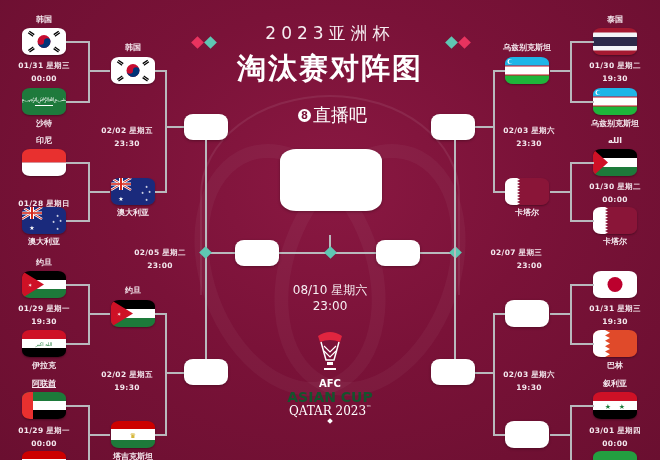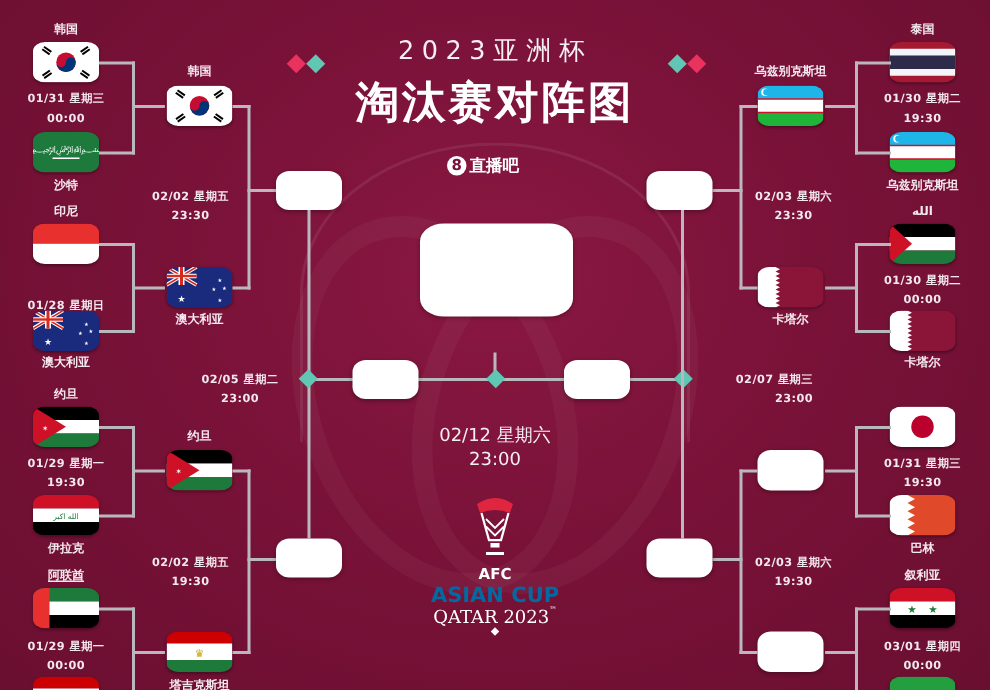--- a/index.html
+++ b/index.html
@@ -25,21 +25,21 @@
 <body>
 
 <div class="bgswoosh" style="left:200px; top:140px; width:180px; height:260px; transform: rotate(-20deg);"></div>
 <div class="bgswoosh" style="left:280px; top:140px; width:180px; height:260px; transform: rotate(20deg);"></div>
 <div class="abs" style="left:200px; top:95px; width:260px; height:200px; border:2px solid rgba(255,255,255,0.08); border-radius:50% 50% 0 0; border-bottom:none;"></div>
 
 <div class="abs" style="left:0; width:660px; top:22px; text-align:center; font-size:17px; letter-spacing:5px; color:#f6eef2;">2023亚洲杯</div>
 <div class="abs" style="left:0; width:660px; top:49px; text-align:center; font-size:29px; font-weight:bold; letter-spacing:2px; color:#fff;">淘汰赛对阵图</div>
 <div class="abs" style="left:298px; top:103px; display:flex; align-items:center; gap:2px;">
   <span style="display:inline-block; width:13px; height:13px; border-radius:50%; background:#fff; color:#7a1238; font-size:10px; font-weight:bold; text-align:center; line-height:13px;">8</span>
-  <span style="font-size:11px; font-weight:bold;">直播吧</span>
+  <span style="font-size:18px; font-weight:normal;">直播吧</span>
 </div>
 <div class="deco" style="left:193px; top:38px; background:#e8335f;"></div>
 <div class="deco" style="left:206px; top:38px; background:#5fc7b3;"></div>
 <div class="deco" style="left:447px; top:38px; background:#5fc7b3;"></div>
 <div class="deco" style="left:460px; top:38px; background:#e8335f;"></div>
 
 <div class="txt" style="left:22px; width:44px; top:16px;">韩国</div>
 <div class="flag" style="left:22px; top:28px;">
   <svg viewBox="0 0 44 27">
       <rect width="44" height="27" fill="#fff"></rect>
@@ -249,35 +249,35 @@
 <div class="line" style="left:206px; top:252px; width:250px; height:2px;"></div>
 <div class="line" style="left:329px; top:235px; width:2px; height:18px;"></div>
 <div class="diamond" style="left:201px; top:248px;"></div>
 <div class="diamond" style="left:326px; top:248px;"></div>
 <div class="diamond" style="left:451px; top:248px;"></div>
 <div class="box" style="left:235px; top:240px; width:44px; height:26px;"></div>
 <div class="box" style="left:376px; top:240px; width:44px; height:26px;"></div>
 <div class="box" style="left:280px; top:149px; width:102px; height:62px; border-radius:16px / 12px;"></div>
 
 <div class="abs" style="left:270px; width:120px; top:282px; text-align:center; font-size:12px; line-height:16px; color:#f6eef2;">
-  <div>02/12 星期六</div>
+  <div>08/10 星期六</div>
   <div>23:00</div>
 </div>
 
 <div class="abs" style="left:316px; top:330px; width:28px; height:46px;">
   <svg viewBox="0 0 28 46" width="28" height="46">
     <path d="M2 6 Q14 -2 26 6 L24 12 Q14 8 4 12z" fill="#e0253f"></path>
     <path d="M5 12 L10 30 L18 30 L23 12" fill="none" stroke="#fff" stroke-width="1.5"></path>
     <path d="M8 16 L14 22 L20 16 M8 21 L14 27 L20 21" fill="none" stroke="#fff" stroke-width="1.2"></path>
     <rect x="11" y="32" width="6" height="3" fill="#fff"></rect>
     <rect x="8" y="38" width="12" height="2" fill="#fff"></rect>
   </svg>
 </div>
 <div class="abs" style="left:270px; width:120px; top:378px; text-align:center; font-size:10px; font-weight:bold; color:#fff;">AFC</div>
-<div class="abs" style="left:270px; width:120px; top:389px; text-align:center; font-size:14px; font-weight:bold; color:#0369a1;">ASIAN CUP</div>
+<div class="abs" style="left:270px; width:120px; top:389px; text-align:center; font-size:14px; font-weight:bold; color:#14532d;">ASIAN CUP</div>
 <div class="abs" style="left:270px; width:120px; top:404px; text-align:center; font-size:12px; color:#fff; font-family:'DejaVu Serif', serif;">
   <span>QATAR 2023</span><span style="font-size:5px; vertical-align:top;">™</span>
 </div>
 <div class="abs" style="left:328px; top:419px; width:4px; height:4px; background:#fff; transform:rotate(45deg);"></div>
 
 <div class="txt" style="left:593px; width:44px; top:16px;">泰国</div>
 <div class="flag" style="left:593px; top:28px;">
   <svg viewBox="0 0 44 27">
       <rect width="44" height="27" fill="#a51931"></rect>
       <rect y="4.5" width="44" height="18" fill="#f4f5f8"></rect>

